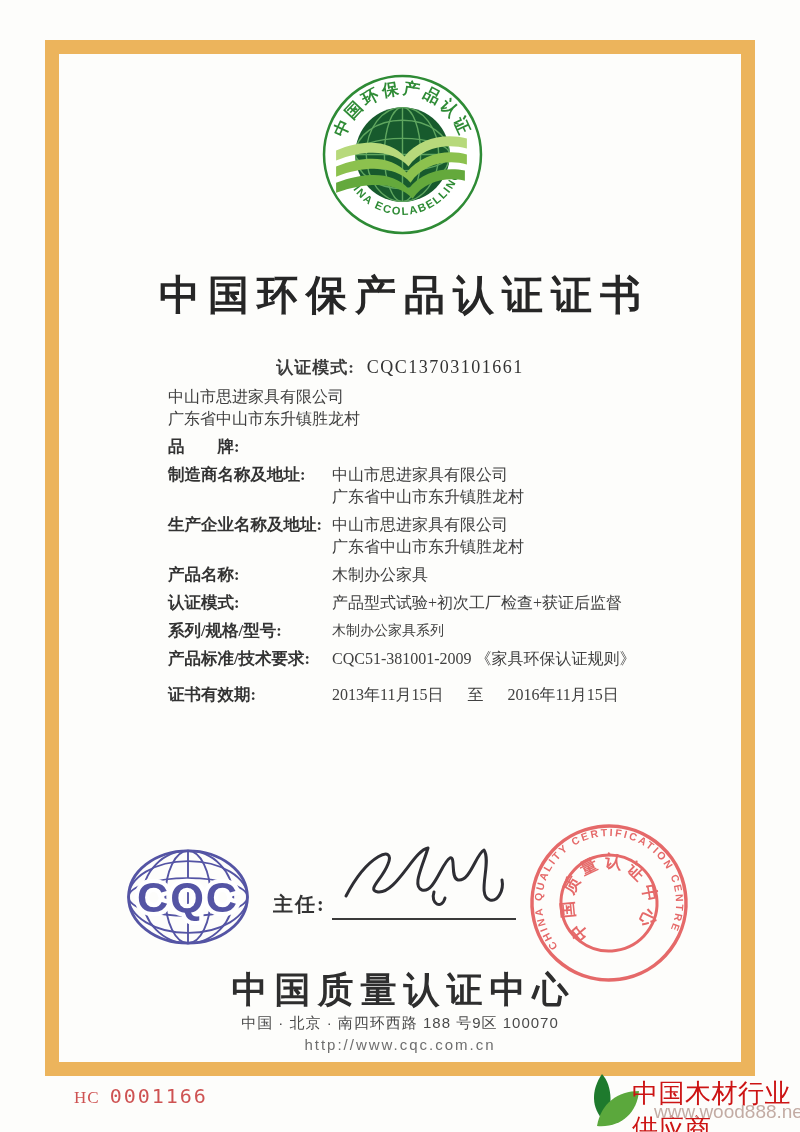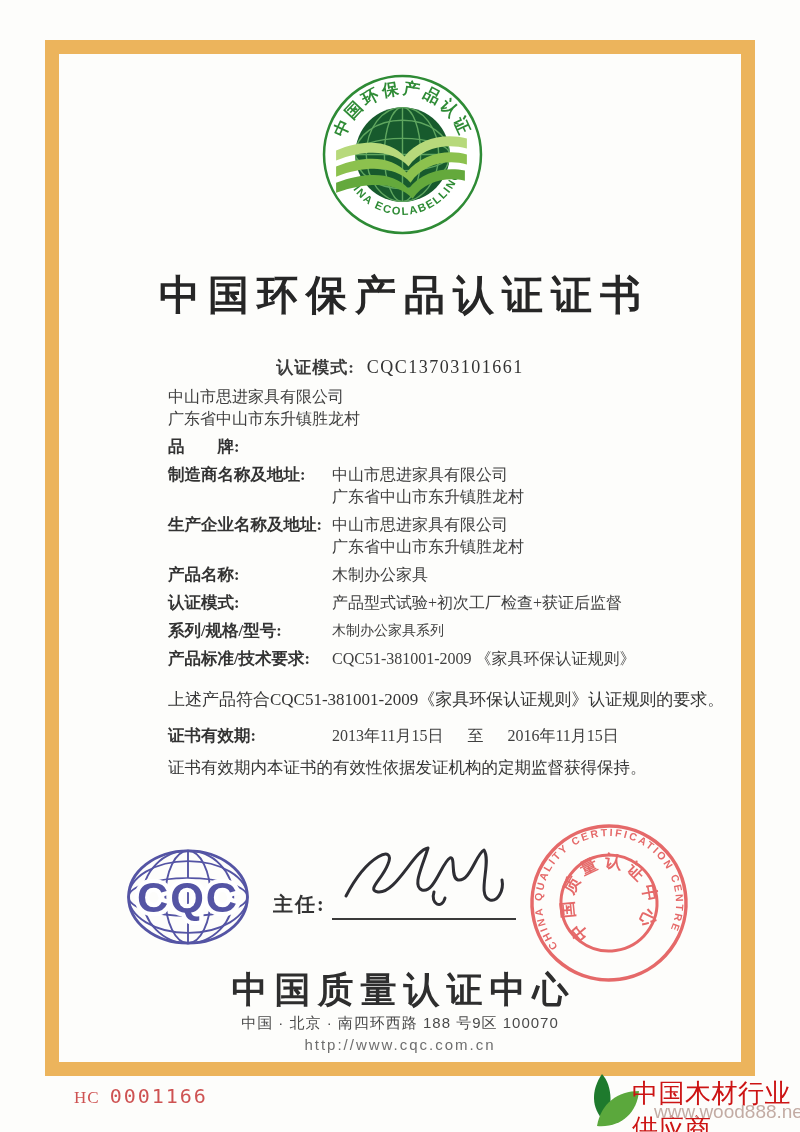--- a/index.html
+++ b/index.html
@@ -136,32 +136,30 @@
   </div>
   <div class="frow">
     <div class="flabel">系列/规格/型号:</div>
     <div class="fvalue small">木制办公家具系列</div>
   </div>
   <div class="frow">
     <div class="flabel">产品标准/技术要求:</div>
     <div class="fvalue">CQC51-381001-2009 《家具环保认证规则》</div>
   </div>
 
-  <div class="statement">上述产品符合CQC51-381001-2009《家具环保认证规则》认证规则的要求。</div>
 
   <div class="validity">
     <div class="flabel">证书有效期:</div>
     <div class="fvalue">
       <span>2013年11月15日</span>
       <span class="sep">至</span>
       <span>2016年11月15日</span>
     </div>
   </div>
 
-  <div class="maintenance">证书有效期内本证书的有效性依据发证机构的定期监督获得保持。</div>
 </div>
 
 <svg class="abs cqc-globe" viewBox="-70 -55 140 110">
   <g stroke="#5454a4" stroke-width="2" fill="none">
     <ellipse cx="0" cy="0" rx="63" ry="49" stroke-width="3"></ellipse>
     <ellipse cx="0" cy="0" rx="24" ry="49"></ellipse>
     <ellipse cx="0" cy="0" rx="48" ry="49"></ellipse>
     <ellipse cx="0" cy="0" rx="63" ry="20"></ellipse>
     <ellipse cx="0" cy="0" rx="63" ry="38"></ellipse>
     <line x1="0" y1="-49" x2="0" y2="49"></line>

